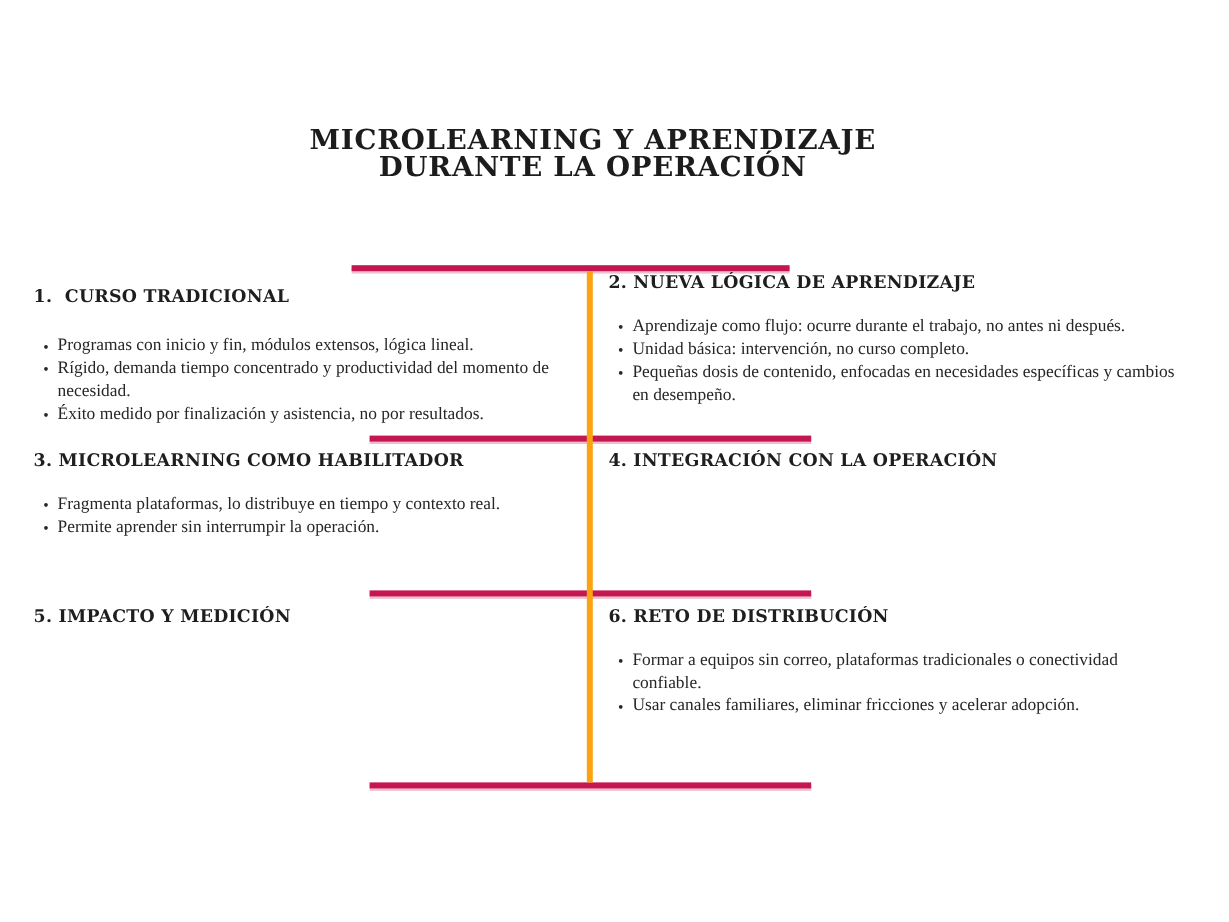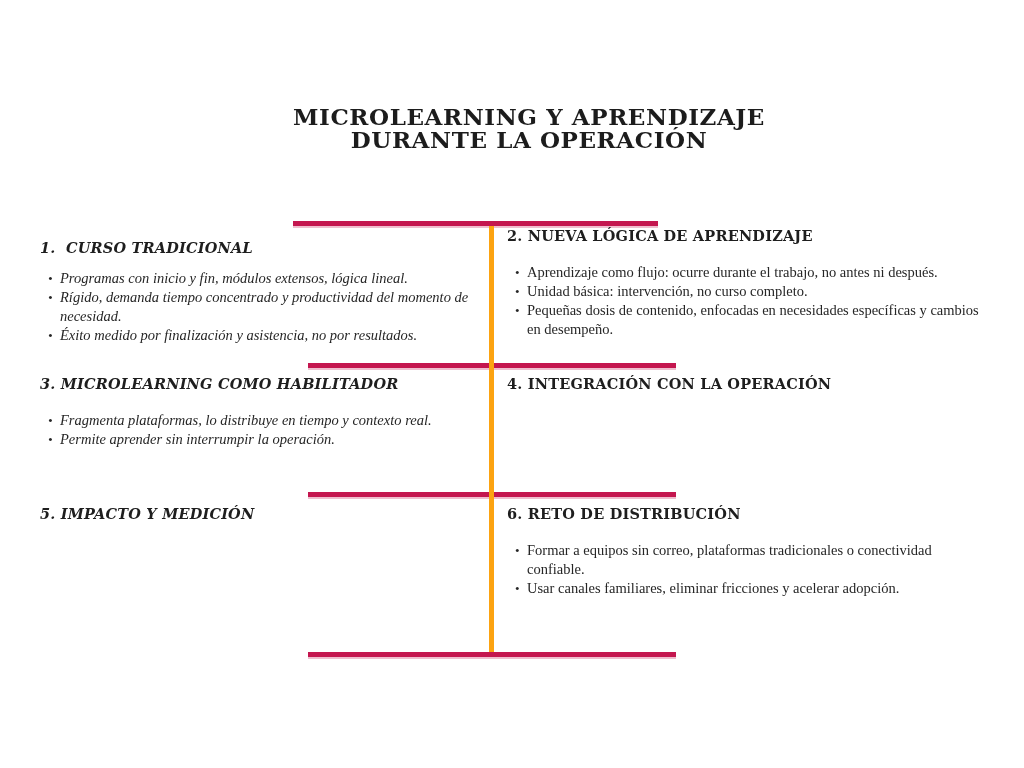--- a/index.html
+++ b/index.html
@@ -25,21 +25,20 @@
     top: 105px;
     left: 0;
     width: 988px;
     text-align: center;
     font-family: "DejaVu Serif", "Liberation Serif", serif;
     font-weight: bold;
     font-size: 23px;
     line-height: 23px;
     letter-spacing: 0.6px;
     color: #1c1c1c;
-    margin-left: 35px;
   }
   .title .line { display: block; }
 
   
   .hline {
     position: absolute;
     height: 5px;
     background: var(--crimson, #C4164F);
     box-shadow: 0 2px 0 rgba(196, 22, 79, 0.28);
     z-index: 1;
@@ -71,36 +70,36 @@
     line-height: 16px;
     letter-spacing: 0.2px;
     color: #1e1e1e;
     white-space: pre-wrap;
   }
   .sec ul {
     margin: 19px 0 0 0;
     padding: 0 0 0 20px;
     list-style: none;
   }
-  .sec.tight ul { margin-top: 13px; }
+  .sec.tight ul { margin-top: 23px; }
   .sec li {
     position: relative;
     font-size: 14.5px;
     line-height: 19px;
     color: #262626;
   }
   .sec li::before {
     content: "\2022";
     position: absolute;
     left: -12px;
     top: 0;
     font-size: 13px;
     color: #262626;
   }
-  .col-left  { left: 40px;  width: 456px; font-style: italic; }
+  .col-left  { left: 28px;  width: 456px; }
   .col-right { left: 507px; width: 484px; }
   .row1-left  { top: 240px; }
   .row1-right { top: 228px; }
   .row2 { top: 376px; }
   .row3 { top: 506px; }
 </style>
 </head>
 <body style="--crimson: #C4164F; --orange: #FCA311; --text-color: #242424;">
 
 <div class="page">

